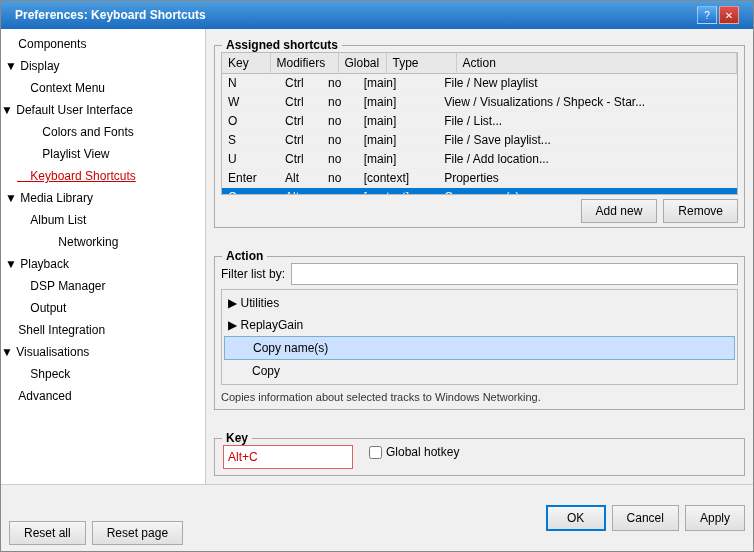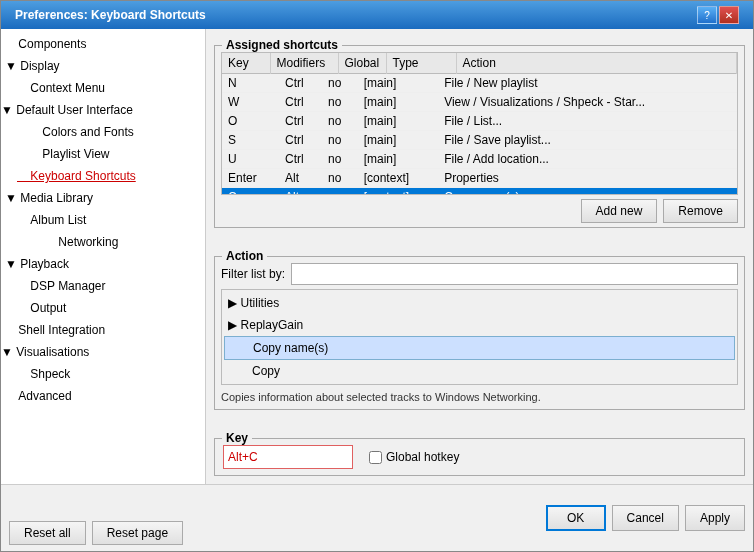--- a/index.html
+++ b/index.html
@@ -159,21 +159,21 @@
       border: 1px solid #7cafd0;
     }
     .info-text {
       font-size: 11px;
       color: #333;
       margin-top: 4px;
       padding: 2px 0;
     }
     .key-row {
       display: flex;
-      align-items: center;
+      align-items: flex-start;
       gap: 16px;
     }
     .key-input {
       width: 130px;
       padding: 3px 4px;
       border: 1px solid #e06060;
       font-size: 12px;
       height: 24px;
       color: #cc0000;
     }

